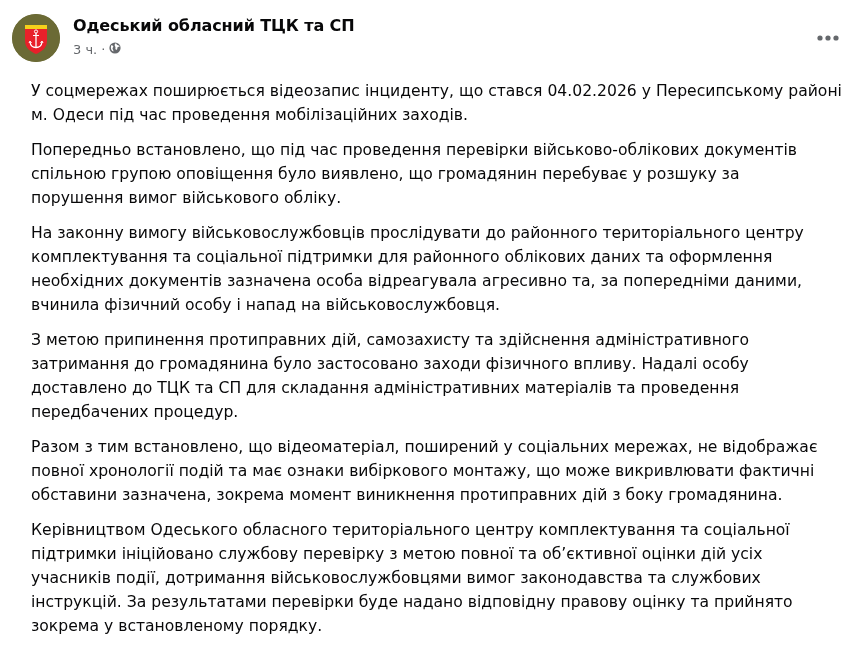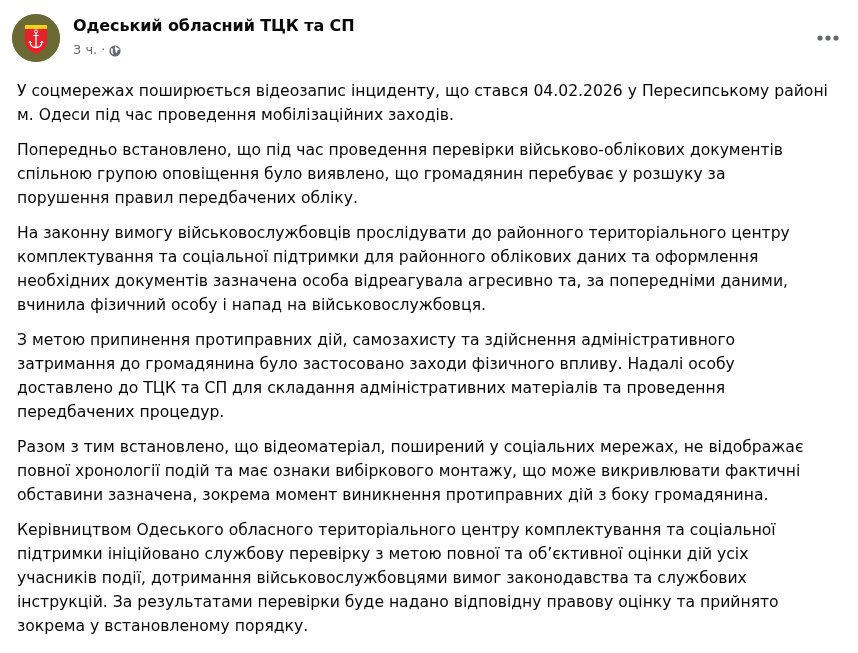--- a/index.html
+++ b/index.html
@@ -50,21 +50,21 @@
     cursor: pointer;
     letter-spacing: -0.1px;
   }
   .meta {
     position: absolute;
     left: 61px;
     top: 28px;
     font-size: 13px;
     color: #65686c;
     display: flex;
-    align-items: flex-end;
+    align-items: flex-start;
     white-space: nowrap;
   }
   .meta .timestamp { cursor: pointer; }
   .meta .dot { margin: 0 4px; }
   .meta .globe { display: inline-block; width: 12px; height: 12px; }
   .more-button {
     position: absolute;
     right: 0;
     top: 6px;
     width: 36px;
@@ -77,21 +77,21 @@
   }
   .body-text {
     position: absolute;
     left: 15px;
     top: 79px;
     width: 840px;
     font-size: 15.6px;
     line-height: 24px;
     color: #080809;
   }
-  .para { margin: 0 0 11px 2px; }
+  .para { margin: 0 0 11px 16px; }
   .line { white-space: nowrap; display: block; }
 </style>
 </head>
 <body>
 
 <div class="post">
   <div class="header">
     <div class="avatar">
       <svg width="48" height="48" viewBox="0 0 48 48">
         <circle cx="24" cy="24" r="24" fill="#6b6a35"></circle>
@@ -128,21 +128,21 @@
   </div>
 
   <div class="body-text">
     <div class="para">
       <span class="line">У соцмережах поширюється відеозапис інциденту, що стався 04.02.2026 у Пересипському районі</span>
       <span class="line">м. Одеси під час проведення мобілізаційних заходів.</span>
     </div>
     <div class="para">
       <span class="line">Попередньо встановлено, що під час проведення перевірки військово-облікових документів</span>
       <span class="line">спільною групою оповіщення було виявлено, що громадянин перебуває у розшуку за</span>
-      <span class="line">порушення правил передбачених обліку.</span>
+      <span class="line">порушення вимог військового обліку.</span>
     </div>
     <div class="para">
       <span class="line">На законну вимогу військовослужбовців прослідувати до районного територіального центру</span>
       <span class="line">комплектування та соціальної підтримки для районного облікових даних та оформлення</span>
       <span class="line">необхідних документів зазначена особа відреагувала агресивно та, за попередніми даними,</span>
       <span class="line">вчинила фізичний особу і напад на військовослужбовця.</span>
     </div>
     <div class="para">
       <span class="line">З метою припинення протиправних дій, самозахисту та здійснення адміністративного</span>
       <span class="line">затримання до громадянина було застосовано заходи фізичного впливу. Надалі особу</span>

